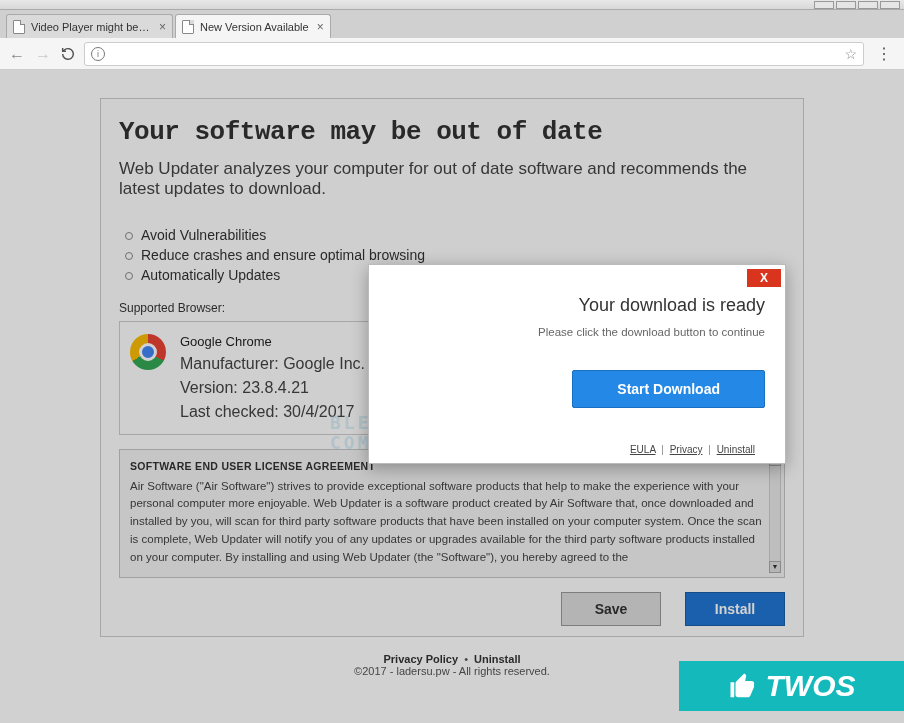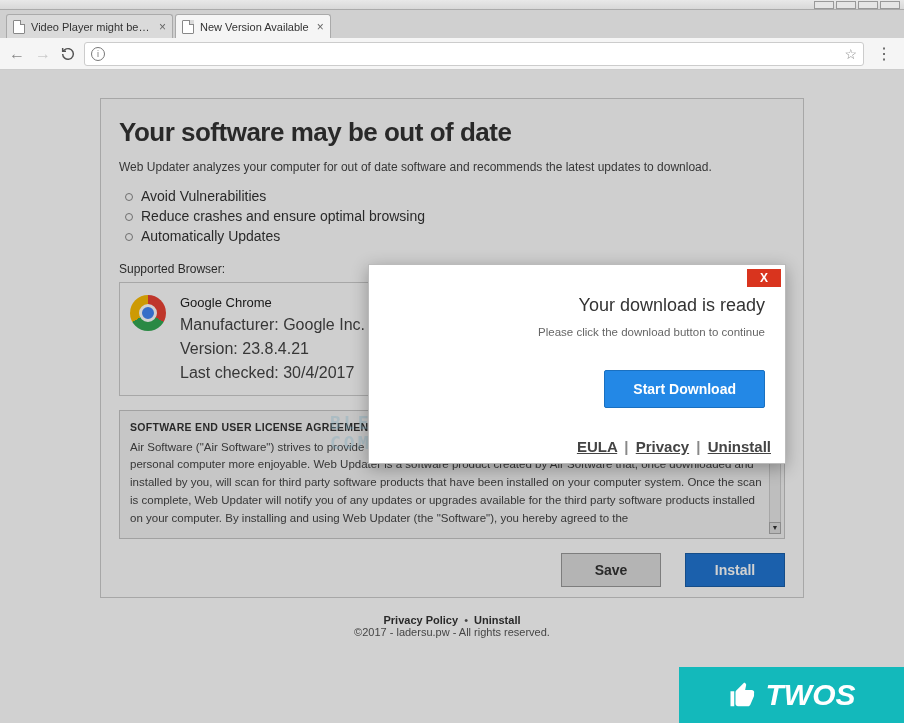--- a/index.html
+++ b/index.html
@@ -26,22 +26,22 @@
     .info-icon { width: 14px; height: 14px; border: 1px solid #777; border-radius: 50%; color: #777; font-size: 9px; display: flex; align-items: center; justify-content: center; margin-right: 6px; }
     .star-icon { color: #888; font-size: 14px; margin-left: auto; cursor: pointer; }
     .menu-icon { color: #555; font-size: 16px; cursor: pointer; padding: 0 4px; }
 
     
     .page { position: relative; width: 100%; height: calc(723px - 70px); background: #fff; }
     .page-overlay { position: absolute; inset: 0; background: rgba(0,0,0,0.18); z-index: 1; }
     .page-content { padding: 28px 100px 0 100px; position: relative; }
     .main-card { border: 1px solid #ccc; padding: 18px 18px 10px 18px; background: #fdfdfd; }
 
-    h1 { font-size: 26px; color: #333; margin-bottom: 12px; font-weight: bold; letter-spacing: -0.5px;}
-    .subtext { font-size: 12px; color: #444; margin-bottom: 12px; }
+    h1 { font-size: 26px; color: #333; margin-bottom: 12px; font-weight: bold; letter-spacing: -0.5px; font-family: Liberation Mono, monospace;}
+    .subtext { font-size: 17px; color: #444; margin-bottom: 26px; }
     .bullets { list-style: none; margin: 0 0 16px 6px; }
     .bullets li { font-size: 14px; color: #333; padding: 2px 0; position: relative; padding-left: 16px; }
     .bullets li::before { content: ""; position: absolute; left: 0; top: 7px; width: 6px; height: 6px; border: 1px solid #888; border-radius: 50%; }
 
     .supported-label { font-size: 12px; color: #333; margin-bottom: 6px; }
     .browser-box { border: 1px solid #ccc; padding: 10px; display: flex; gap: 14px; margin-bottom: 14px; }
     .chrome-icon { width: 36px; height: 36px; border-radius: 50%; background: conic-gradient(#e94235 0 120deg, #34a853 120deg 240deg, #fbbc05 240deg 360deg); position: relative; margin-top: 2px; }
     .chrome-icon::after { content: ""; position: absolute; inset: 9px; background: #4285f4; border: 3px solid #fff; border-radius: 50%; }
     .browser-info div { font-size: 16px; color: #444; line-height: 1.5; }
     .browser-info .bname { font-size: 13px; color: #222; }
@@ -61,29 +61,29 @@
     .footer { text-align: center; margin-top: 16px; font-size: 11px; color: #555; }
     .footer a { color: #333; font-weight: bold; text-decoration: none; }
     .footer-sep { margin: 0 3px; }
 
     
     .modal { position: absolute; left: 368px; top: 194px; width: 418px; height: 200px; background: #fff; box-shadow: 0 4px 16px rgba(0,0,0,0.3); border: 1px solid #bbb; z-index: 10; }
     .modal-close { position: absolute; top: 4px; right: 4px; width: 34px; height: 18px; background: #d9341e; color: #fff; font-weight: bold; font-size: 12px; display:flex;align-items:center;justify-content:center; cursor:pointer; }
     .modal-body { padding: 30px 20px 0; text-align: right; }
     .modal-title { font-size: 18px; color: #333; margin-bottom: 10px; }
     .modal-msg { font-size: 11.5px; color: #666; margin-bottom: 32px; }
-    .modal-btn { display: inline-block; padding: 10px 28px; background: #2388e6; color: #fff; font-size: 14px; font-weight: bold; border: 1px solid #1a70c0; border-radius: 2px; cursor: pointer; }
-    .modal-footer { position: absolute; bottom: 8px; right: 14px; font-size: 15px; font-weight: bold; }
+    .modal-btn { display: inline-block; padding: 10px 44px; background: #2388e6; color: #fff; font-size: 14px; font-weight: bold; border: 1px solid #1a70c0; border-radius: 2px; cursor: pointer; }
+    .modal-footer { position: absolute; bottom: 8px; right: 30px; font-size: 10px; }
     .modal-footer a { color: #444; text-decoration: underline; }
     .sep { margin: 0 3px; color: #888; }
 
     .watermark { position: absolute; left: 330px; top: 343px; font-size: 18px; color: rgba(120,170,190,0.35); font-family: monospace; letter-spacing: 3px; line-height: 1.1; z-index: 5; font-weight: bold;}
 
     
-    .brand-overlay { position: absolute; right: 0; bottom: 0; width: 225px; height: 56px; background: #13b9bb; z-index: 20; display: flex; align-items: center; justify-content: center; gap: 8px; }
+    .brand-overlay { position: absolute; right: 0; bottom: 12px; width: 225px; height: 50px; background: #13b9bb; z-index: 20; display: flex; align-items: center; justify-content: center; gap: 8px; }
     .brand-icon { width: 30px; height: 30px; position: relative; }
     .brand-icon svg { width: 100%; height: 100%; }
     .brand-text { color: #fff; font-size: 30px; font-weight: 800; font-style: italic; letter-spacing: 0px; }
   </style>
 </head>
 <body>
 
 <div class="window-chrome">
   <div class="win-btn"></div>
   <div class="win-btn"></div>

